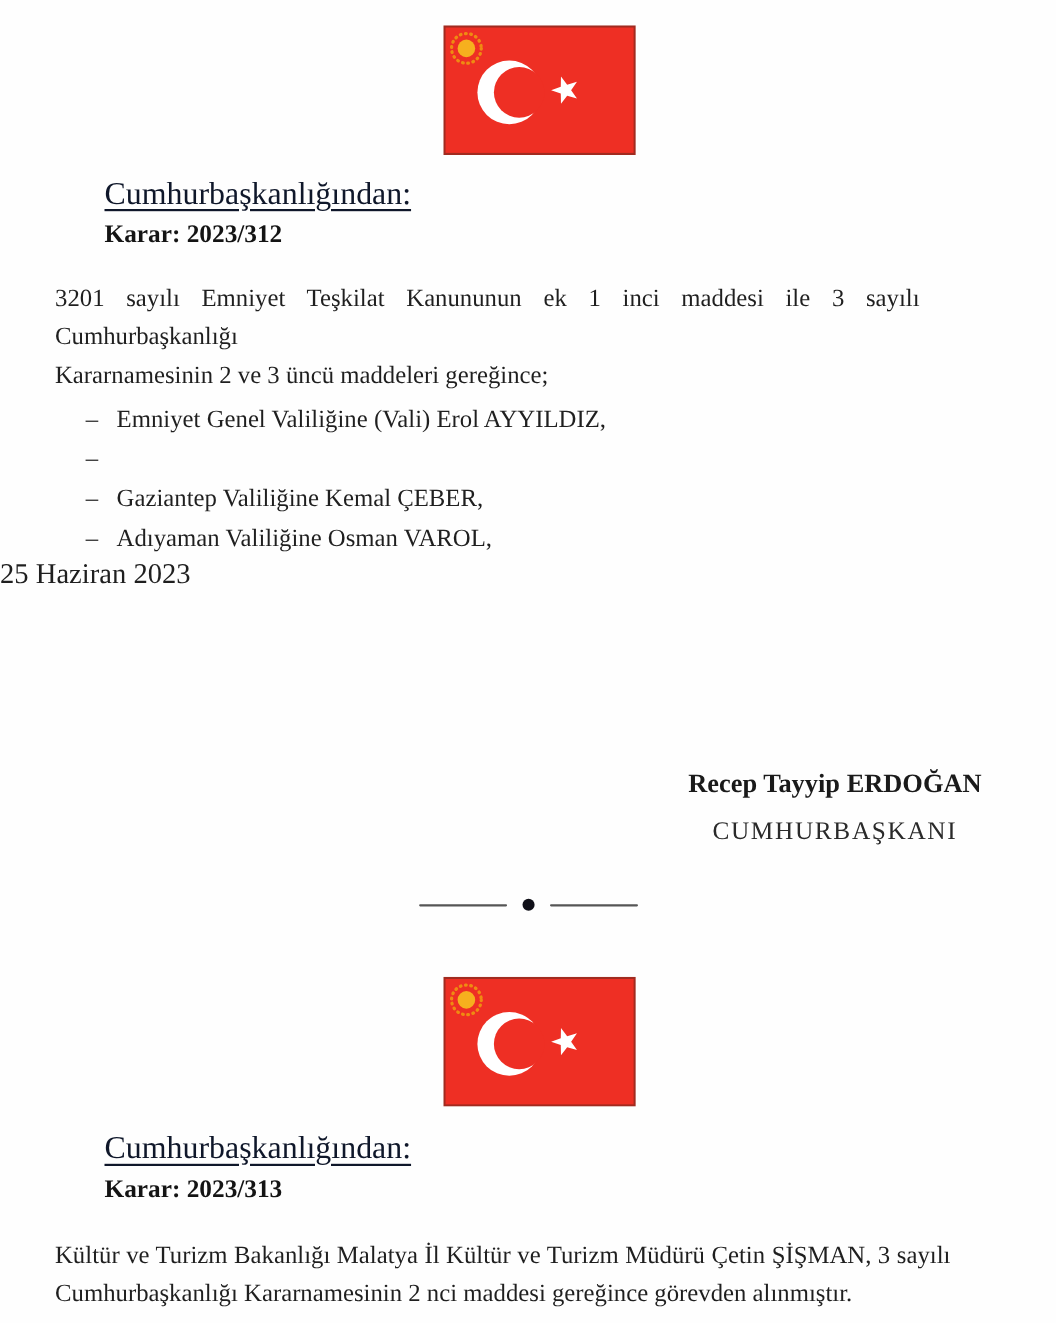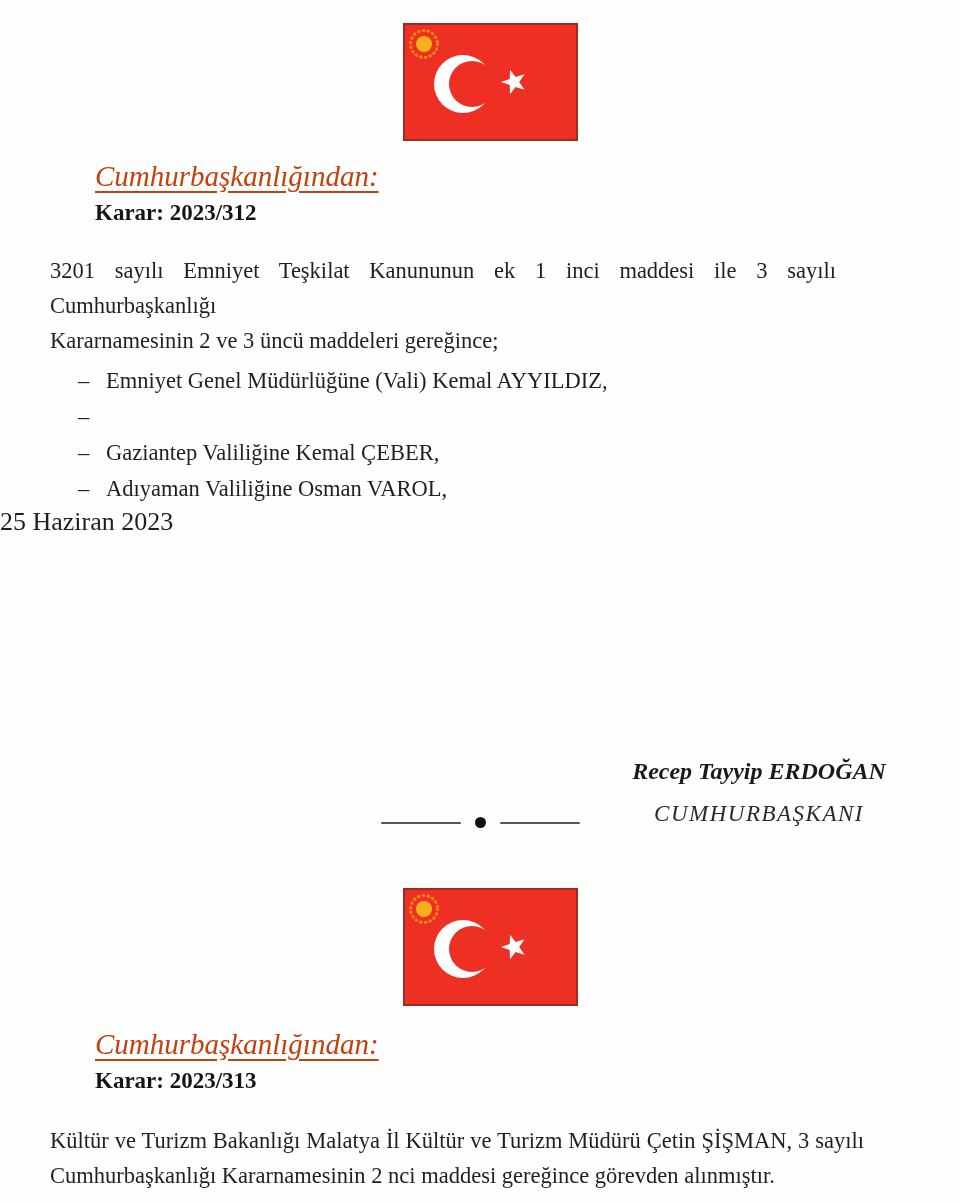--- a/index.html
+++ b/index.html
@@ -12,38 +12,37 @@
     color:#1f1f1f;
     overflow:hidden;
   }
   .flag{position:absolute;width:175px;height:118px;}
   .abs{position:absolute;}
 
   .source-header{
     font-size:29px;
     text-decoration:underline;
     text-underline-offset:5px;
-    color:#c2410c;
-    font-style:italic;
+    color:#0f172a;
   }
   .karar{
     font-size:23px;
     font-weight:bold;
     color:#141414;
   }
   .bodyblock{left:0;top:253px;width:856px;}
   .intro{margin:0 20px 0 50px;font-size:22.5px;line-height:35px;}
   .line-justify{text-align:justify;text-align-last:justify;}
   .applist{margin:5px 0 0 78px;line-height:36px;font-size:22.5px;}
   .li{display:flex;}
   .dash{width:28px;flex:0 0 28px;}
   .closing{margin:2px 0 0 50px;font-size:22.5px;line-height:32px;}
   .date{text-align:left;font-size:26px;}
 
-  .signature{left:560px;top:758px;width:398px;text-align:center;font-style:italic;}
+  .signature{left:560px;top:700px;width:398px;text-align:center;}
   .sig-name{font-size:24px;font-weight:bold;color:#1a1a1a;}
   .sig-title{margin-top:16px;font-size:23px;letter-spacing:1.5px;color:#2a2a2a;}
 
   .divider{top:817px;left:0;width:960px;display:flex;justify-content:center;align-items:center;gap:14px;}
   .divider .rule{width:80px;height:2px;background:#565656;border-radius:1px;}
   .divider .dot{width:11px;height:11px;border-radius:50%;background:#101018;}
 
   .bodyblock2{left:0;top:1123px;width:884px;}
 </style>
 </head>
@@ -71,21 +70,21 @@
 
   <div class="abs bodyblock">
     <div class="intro">
       <div class="line-justify">3201 sayılı Emniyet Teşkilat Kanununun ek 1 inci maddesi ile 3 sayılı Cumhurbaşkanlığı</div>
       <div>Kararnamesinin 2 ve 3 üncü maddeleri gereğince;</div>
     </div>
 
     <div class="applist">
       <div class="li">
         <span class="dash">–</span>
-        <span>Emniyet Genel Müdürlüğüne (Vali) Kemal AYYILDIZ,</span>
+        <span>Emniyet Genel Valiliğine (Vali) Erol AYYILDIZ,</span>
       </div>
       <div class="li">
         <span class="dash">–</span>
       </div>
       <div class="li">
         <span class="dash">–</span>
         <span>Gaziantep Valiliğine Kemal ÇEBER,</span>
       </div>
       <div class="li">
         <span class="dash">–</span>

